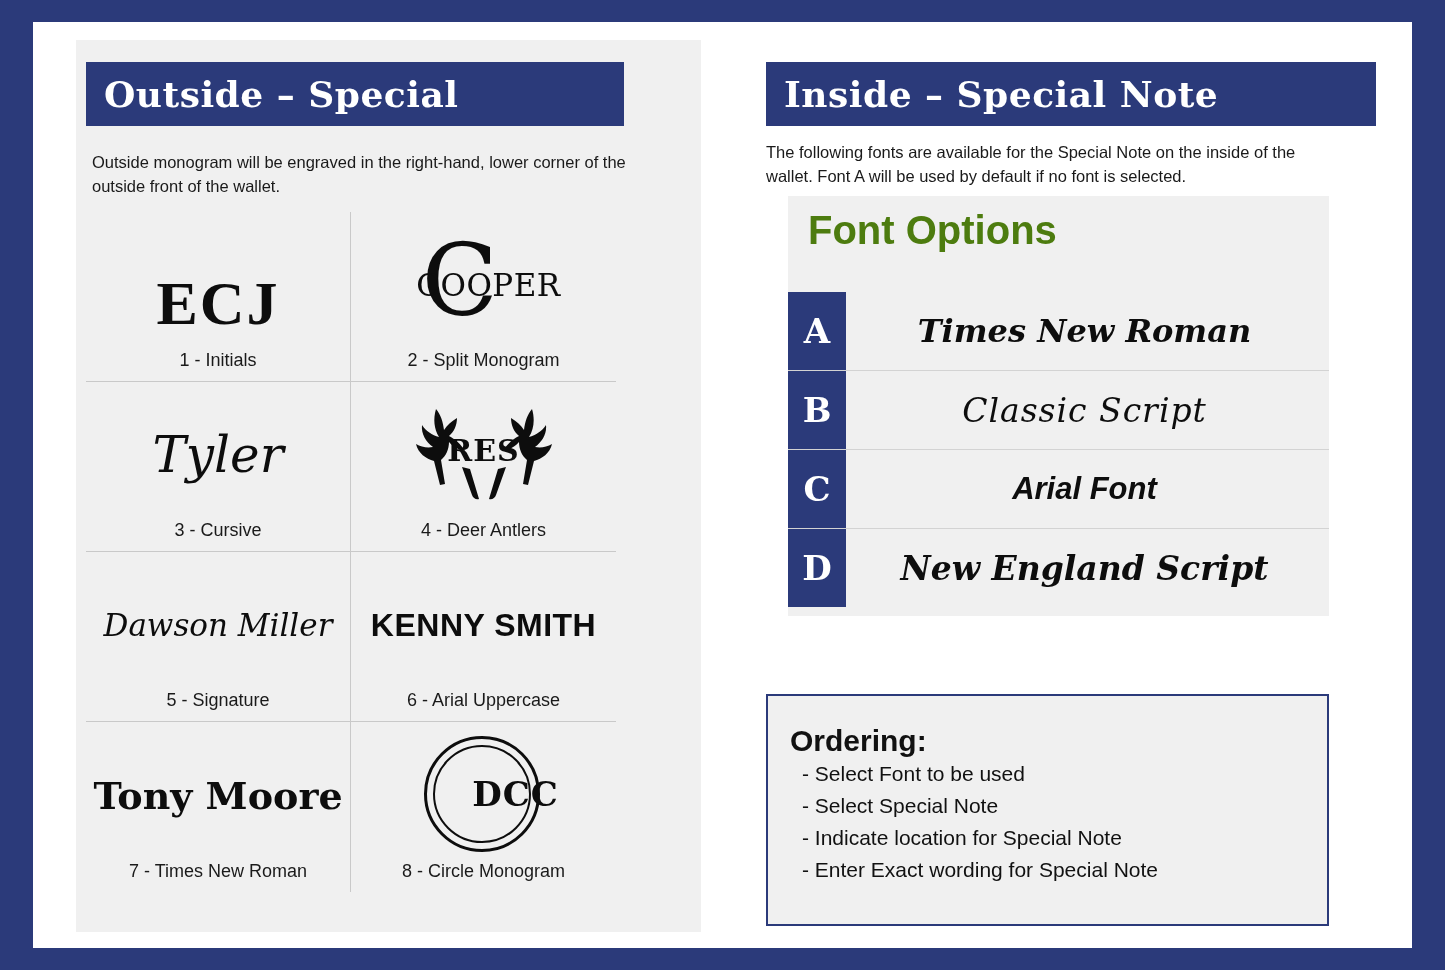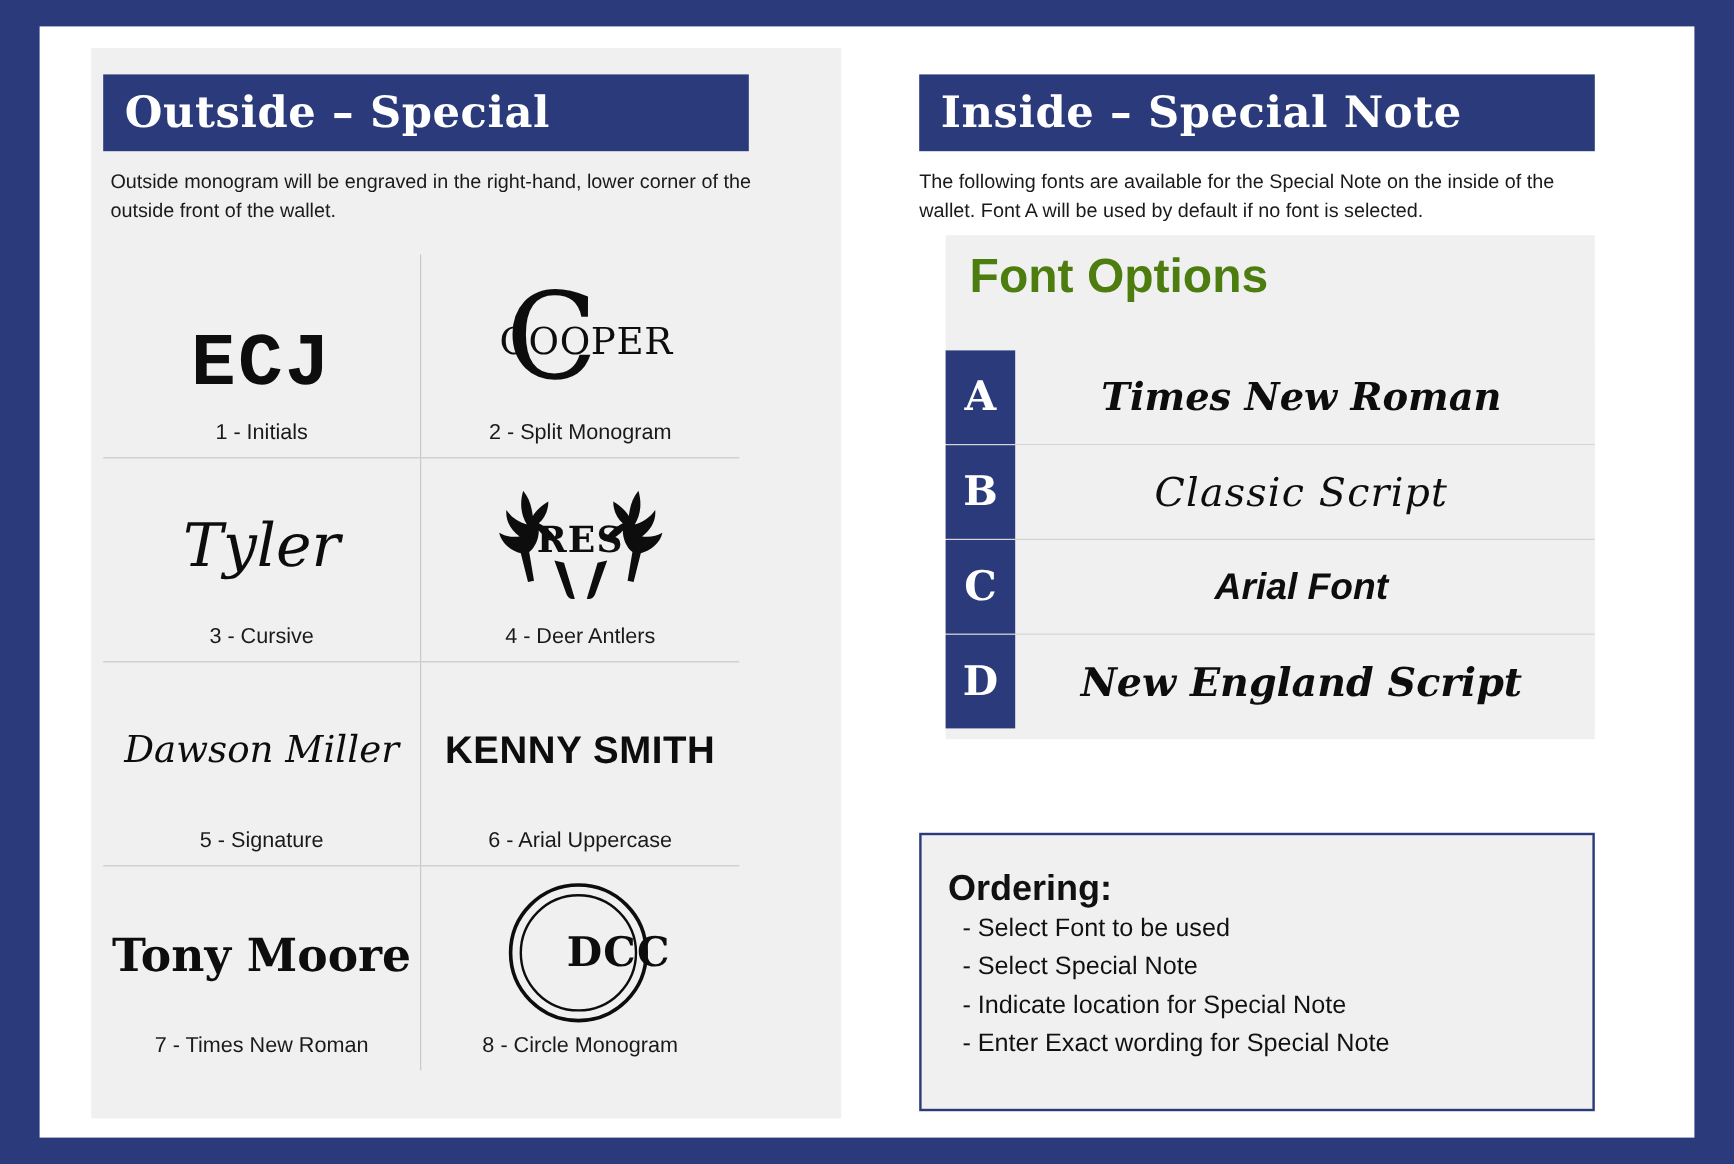--- a/index.html
+++ b/index.html
@@ -46,21 +46,21 @@
     width: 538px;
     height: 64px;
     font-size: 36px;
     line-height: 64px;
     padding-left: 18px;
     box-sizing: border-box;
   }
   .left-desc {
     position: absolute;
     left: 59px;
-    top: 118px;
+    top: 128px;
     width: 560px;
     font-size: 16.5px;
     line-height: 24px;
     color: #1a1a1a;
   }
 
   .grid {
     position: absolute;
     left: 53px;
     top: 190px;
@@ -90,21 +90,21 @@
     color: #0d0d0d;
   }
   .caption {
     font-size: 18px;
     color: #1a1a1a;
     padding-bottom: 10px;
     text-align: center;
   }
 
   .s-initials {
-    font-family: Liberation Mono, monospace;
+    font-family: Liberation Serif, serif;
     font-weight: bold;
     font-size: 62px;
     letter-spacing: 2px;
     margin-top: 36px;
   }
   .s-split {
     position: relative;
     width: 200px;
     height: 96px;
   }
@@ -186,21 +186,21 @@
     font-weight: bold;
     font-size: 34px;
     letter-spacing: 1px;
     margin-left: 34px;
   }
 
   
   .right-header {
     left: 733px;
     top: 40px;
-    width: 563px;
+    width: 610px;
     height: 64px;
     font-size: 36px;
     line-height: 64px;
     padding-left: 18px;
     box-sizing: border-box;
   }
   .right-desc {
     position: absolute;
     left: 733px;
     top: 118px;

